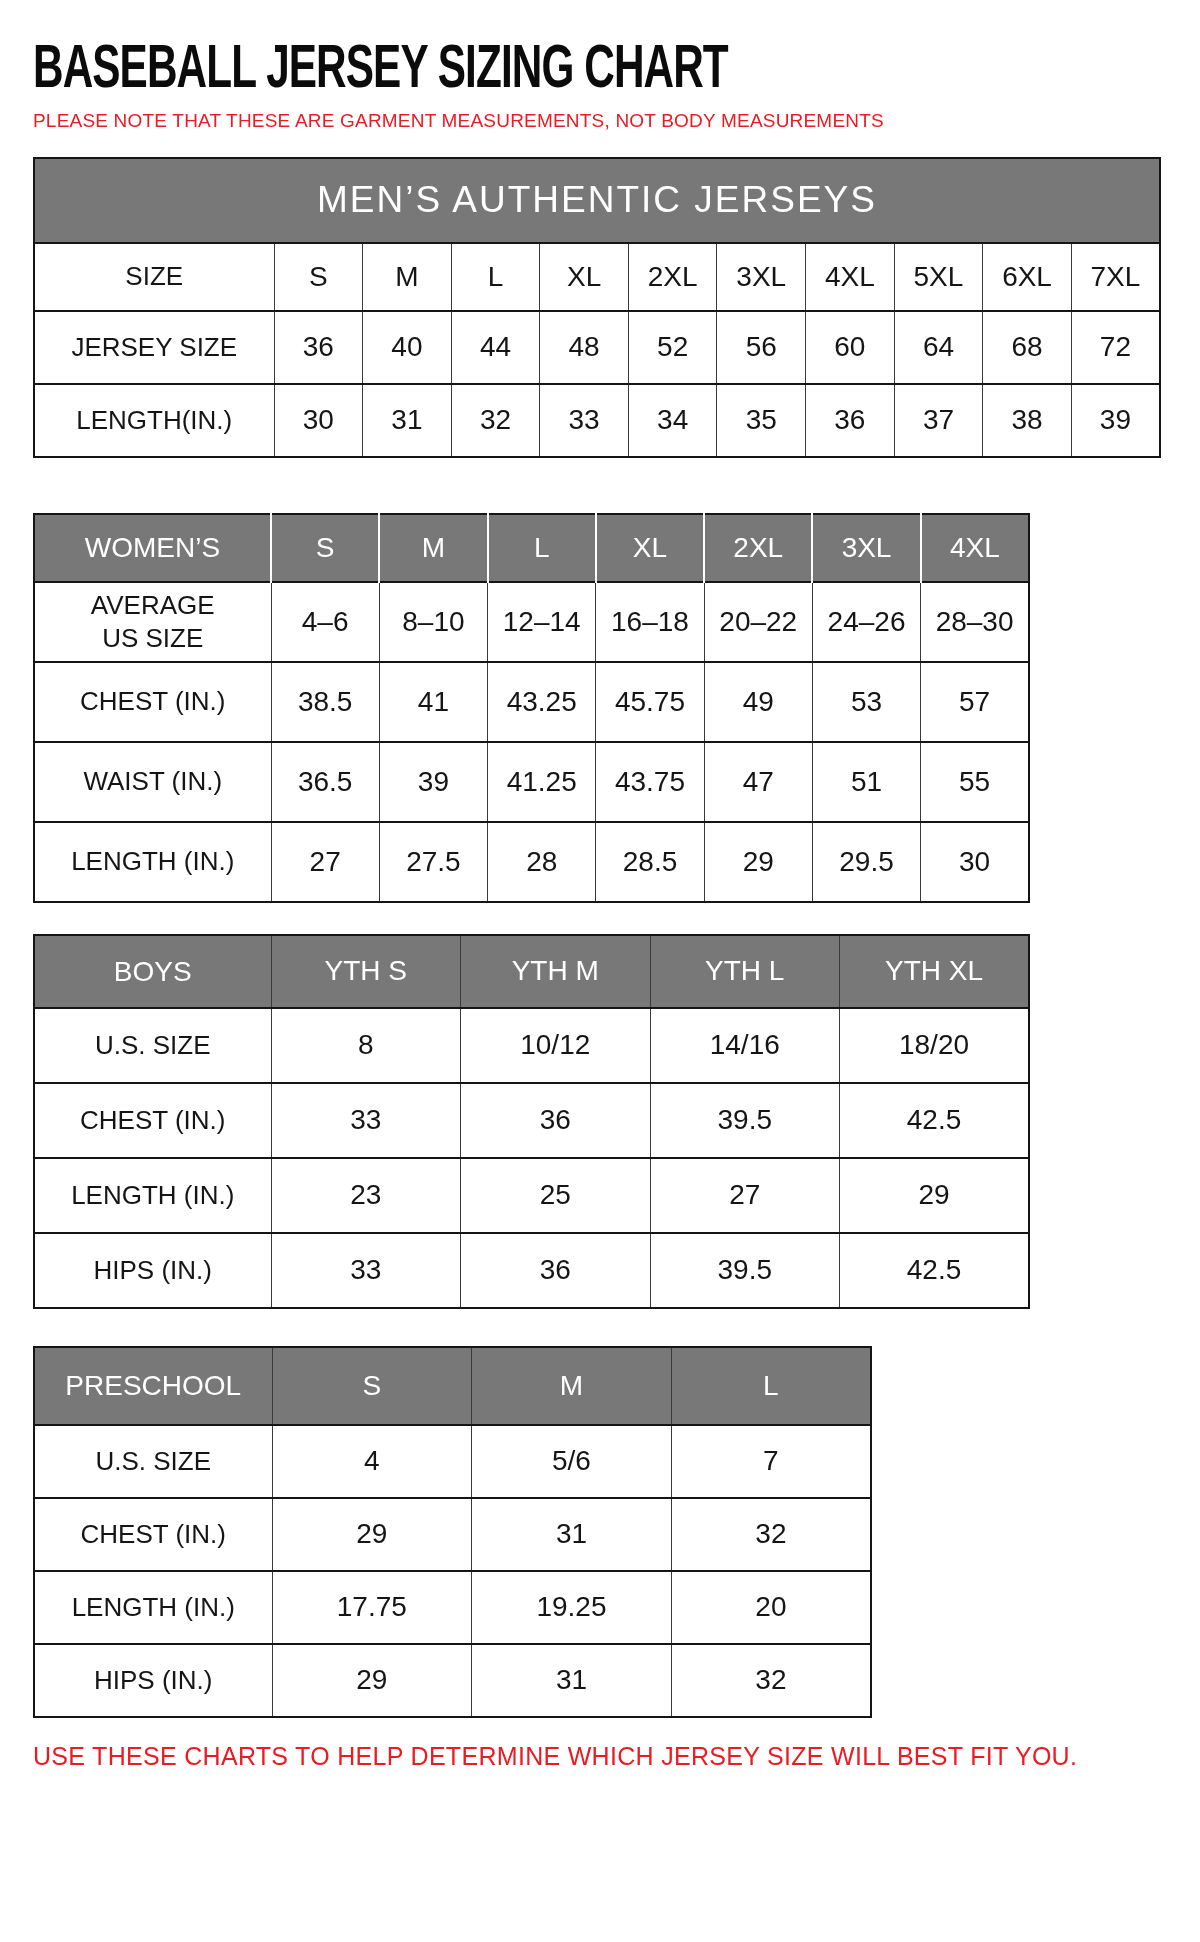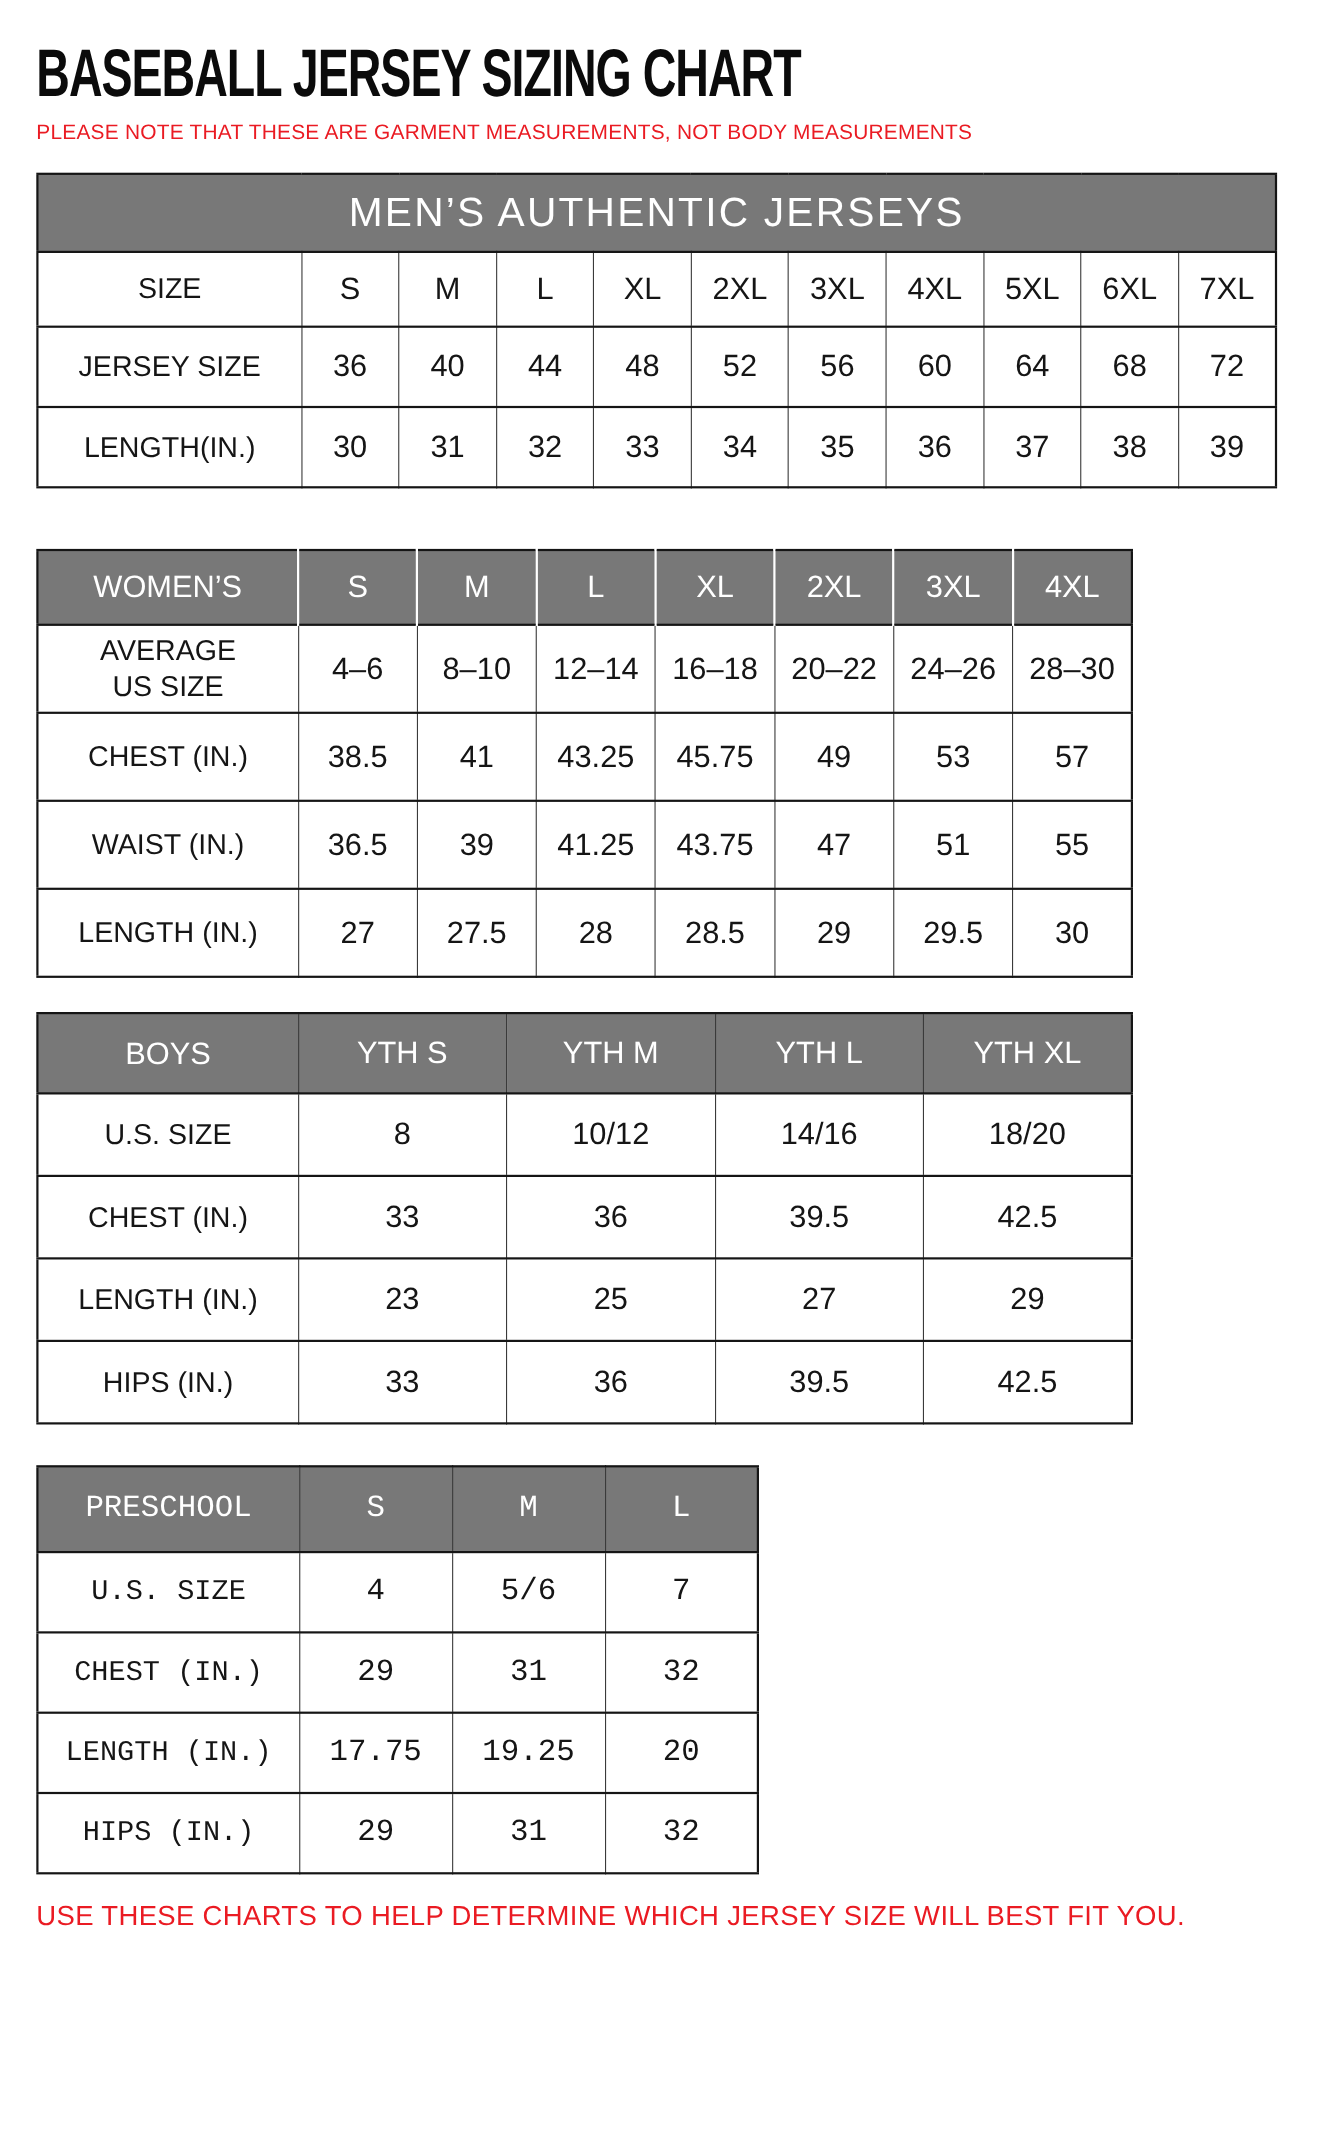--- a/index.html
+++ b/index.html
@@ -29,21 +29,21 @@
     font-weight: normal; font-size: 28px; padding: 0; color: #151515;
   }
   .tbl tr { border-top: 2px solid #151515; border-bottom: 2px solid #151515; }
   .tbl .rowlabel { font-size: 26px; white-space: pre-line; line-height: 1.25; }
   .tbl th.banner {
     background: var(--gray, #787878); color: #fff;
     font-size: 37px; letter-spacing: 2px; border-left: none; border-right: none;
   }
   .tbl-mens { width: 1128px; margin-top: 22px; }
   .tbl-mens col.c-label { width: 240px; }
-  .tbl-mens tr.banner-row { height: 71px; }
+  .tbl-mens tr.banner-row { height: 85px; }
   .tbl-mens thead tr.cols { height: 68px; }
   .tbl-mens tbody tr { height: 73px; border-radius: 20px; }
 
   .tbl-womens { width: 997px; margin-top: 55px; }
   .tbl-womens col.c-label { width: 237px; }
   .tbl-womens thead tr.cols { height: 68px; }
   .tbl-womens tbody tr { height: 80px; padding-left: 32px; }
   .tbl-womens thead tr.cols th {
     background: var(--gray, #787878); color: #fff; font-size: 28px;
     border-left: 2px solid #fff; border-right: 2px solid #fff;
@@ -52,21 +52,21 @@
   .tbl-womens thead tr.cols th:last-child { border-right: none; }
 
   .tbl-boys { width: 997px; margin-top: 31px; }
   .tbl-boys col.c-label { width: 237px; }
   .tbl-boys thead tr.cols { height: 73px; }
   .tbl-boys tbody tr { height: 75px; }
   .tbl-boys thead tr.cols th, .tbl-preschool thead tr.cols th {
     background: var(--gray, #787878); color: #fff; font-size: 28px;
   }
 
-  .tbl-preschool { width: 657px; margin-top: 37px; font-family: Liberation Mono, monospace; }
+  .tbl-preschool { width: 839px; margin-top: 37px; }
   .tbl-preschool col.c-label { width: 238px; }
   .tbl-preschool thead tr.cols { height: 78px; }
   .tbl-preschool tbody tr { height: 73px; }
 
   .footer {
     margin: 24px 0 0 33px; font-size: 25px;
     color: var(--red, #ea1b23); letter-spacing: 0.3px; white-space: nowrap;
   }
 </style>
 </head>

